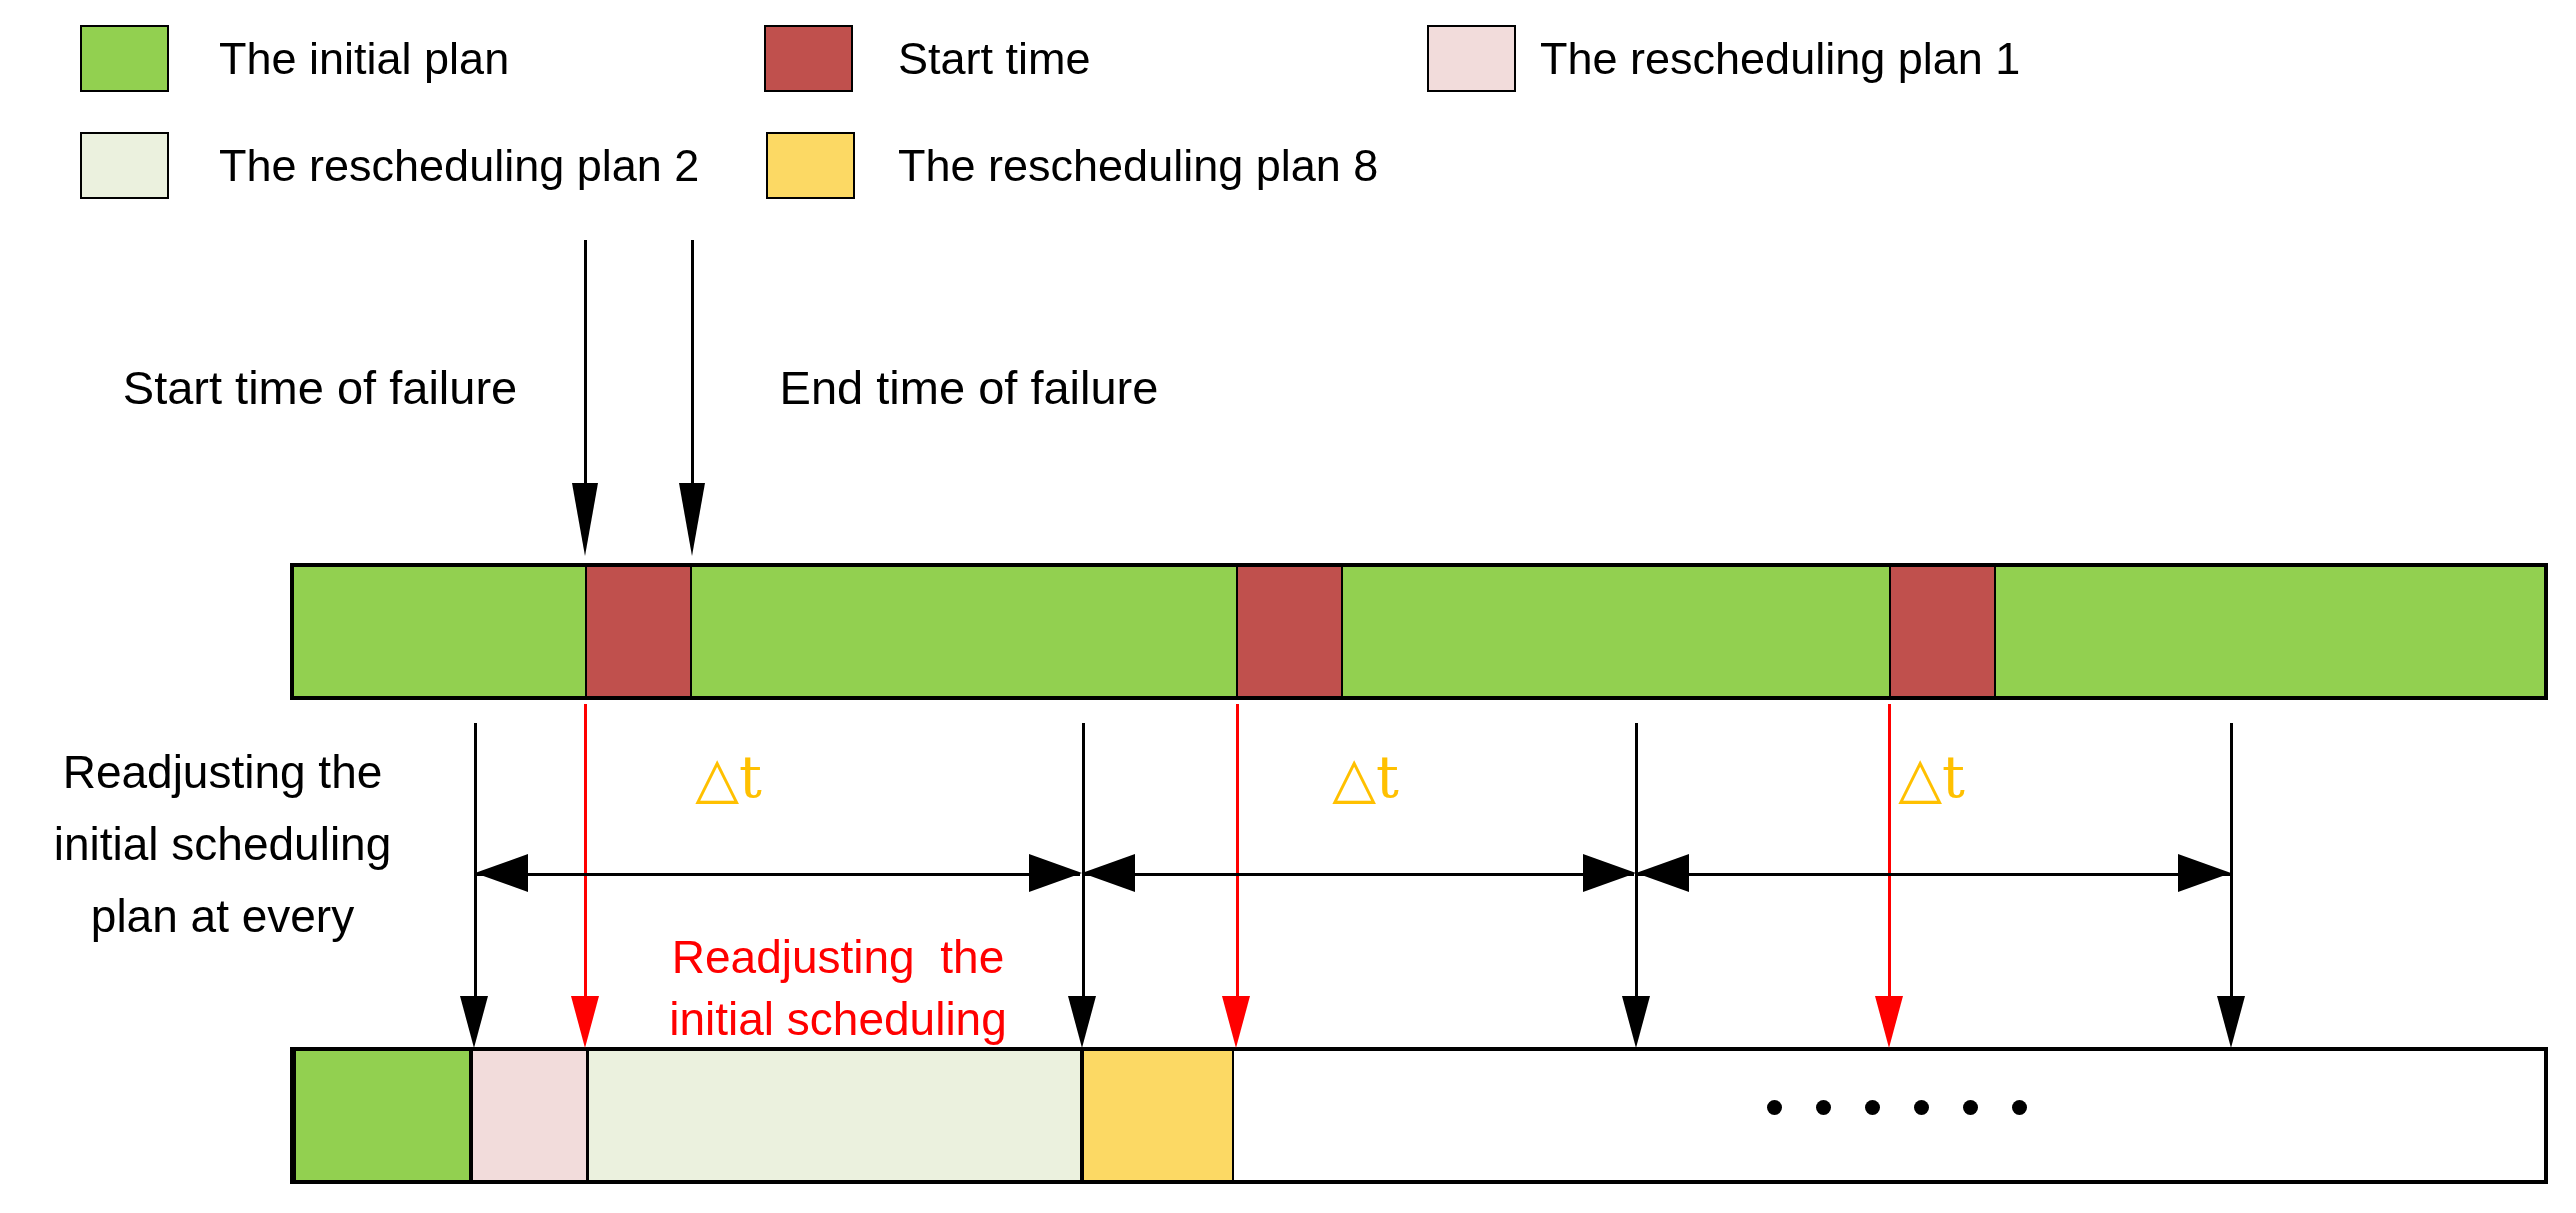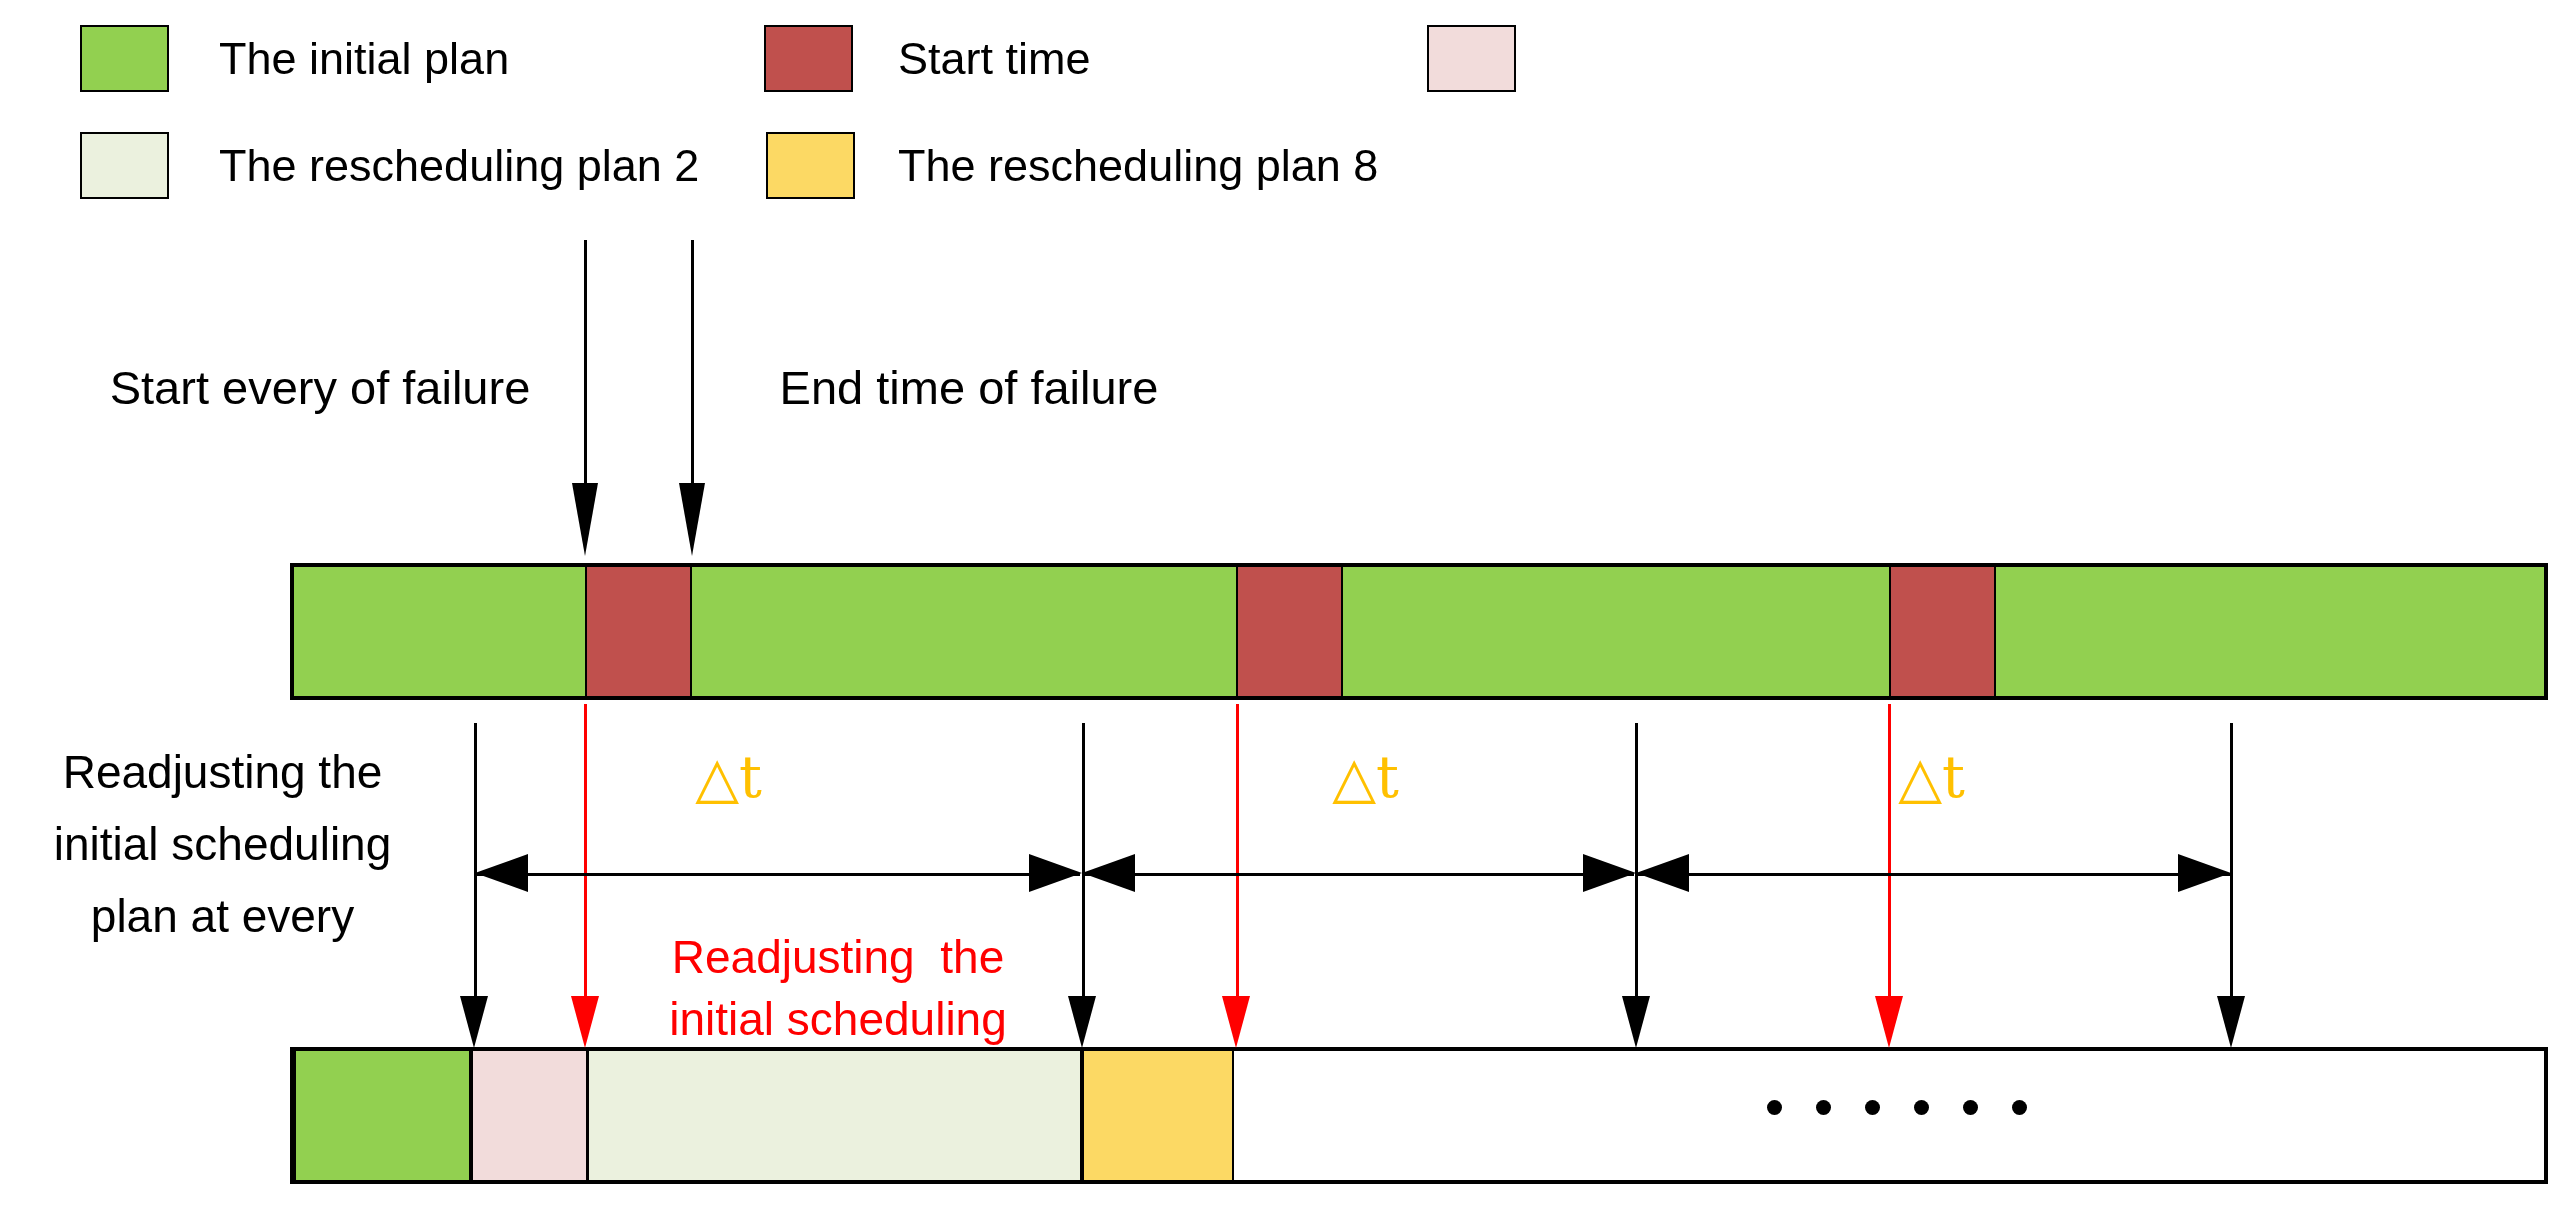--- a/index.html
+++ b/index.html
@@ -35,33 +35,34 @@
              border-bottom:19px solid transparent;border-right:53px solid #000;}
   .head-right{position:absolute;width:0;height:0;border-top:19px solid transparent;
               border-bottom:19px solid transparent;border-left:53px solid #000;}
   .dots{position:absolute;display:flex;gap:34px;}
   .dot{width:15px;height:15px;border-radius:50%;background:#000;}
 </style>
 </head>
 <body>
 
 <div class="stage" id="stage">
-  <div class="failure-label start">Start every of failure</div>
+  <div class="failure-label start">Start time of failure</div>
   <div class="failure-label end">End time of failure</div>
   <div class="left-note" id="left-note">
       <div class="">Readjusting the</div>
       <div class="">initial scheduling</div>
       <div class="">plan at every</div>
     </div>
   <div class="red-note" id="red-note"><div class="">Readjusting  the</div><div class="">initial scheduling</div><div class="">plan immediately</div></div>
 <div class="lg-box" style="left: 80px; top: 25px; width: 89px; height: 67px; background: rgb(146, 208, 80);"></div>
     <div class="legend-label" style="left: 219px; top: 25px;">The initial plan</div>
     <div class="lg-box" style="left: 764px; top: 25px; width: 89px; height: 67px; background: rgb(192, 80, 77);"></div>
     <div class="legend-label" style="left: 898px; top: 25px;">Start time</div>
     <div class="lg-box" style="left: 1427px; top: 25px; width: 89px; height: 67px; background: rgb(242, 220, 219);"></div>
+    <div class="legend-label" style="left: 1540px; top: 25px;">The rescheduling plan 1</div>
     <div class="lg-box" style="left: 80px; top: 132px; width: 89px; height: 67px; background: rgb(235, 241, 222);"></div>
     <div class="legend-label" style="left: 219px; top: 132px;">The rescheduling plan 2</div>
     <div class="lg-box" style="left: 766px; top: 132px; width: 89px; height: 67px; background: rgb(252, 217, 100);"></div>
     <div class="legend-label" style="left: 898px; top: 132px;">The rescheduling plan 8</div>
     <div class="bar" style="left: 290px; top: 563px; width: 2258px; height: 137px; background: rgb(146, 208, 80);">
       <div class="seg" style="left: 291px; width: 107px; background: rgb(192, 80, 77);"></div>
       <div class="seg" style="left: 942px; width: 107px; background: rgb(192, 80, 77);"></div>
       <div class="seg" style="left: 1595px; width: 107px; background: rgb(192, 80, 77);"></div>
     </div>
     <div class="bar" style="left: 290px; top: 1047px; width: 2258px; height: 137px; background: rgb(255, 255, 255);">

